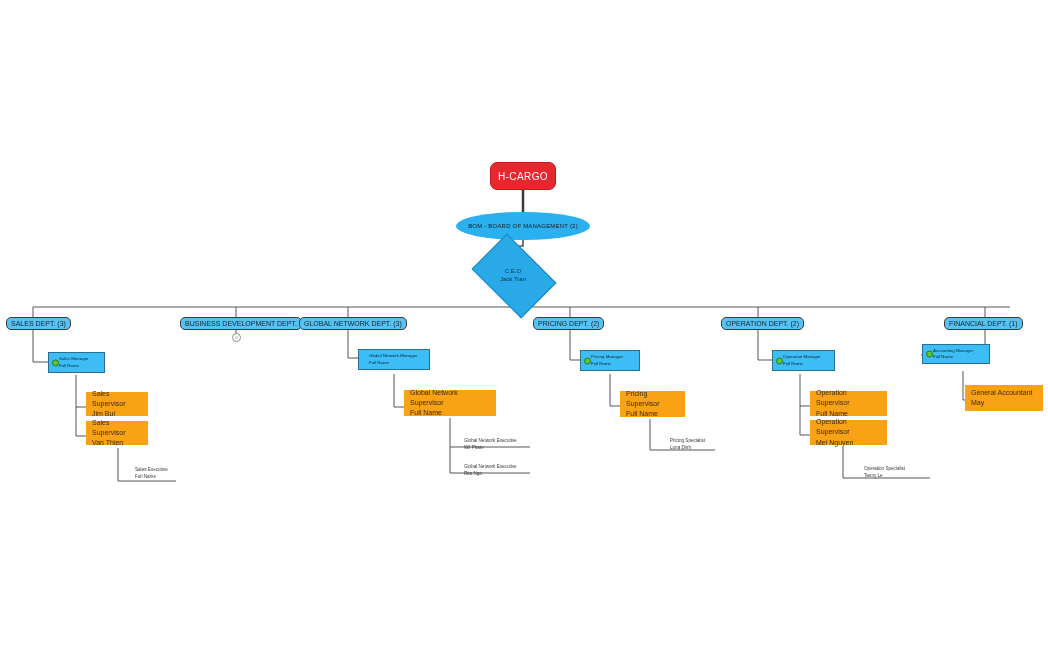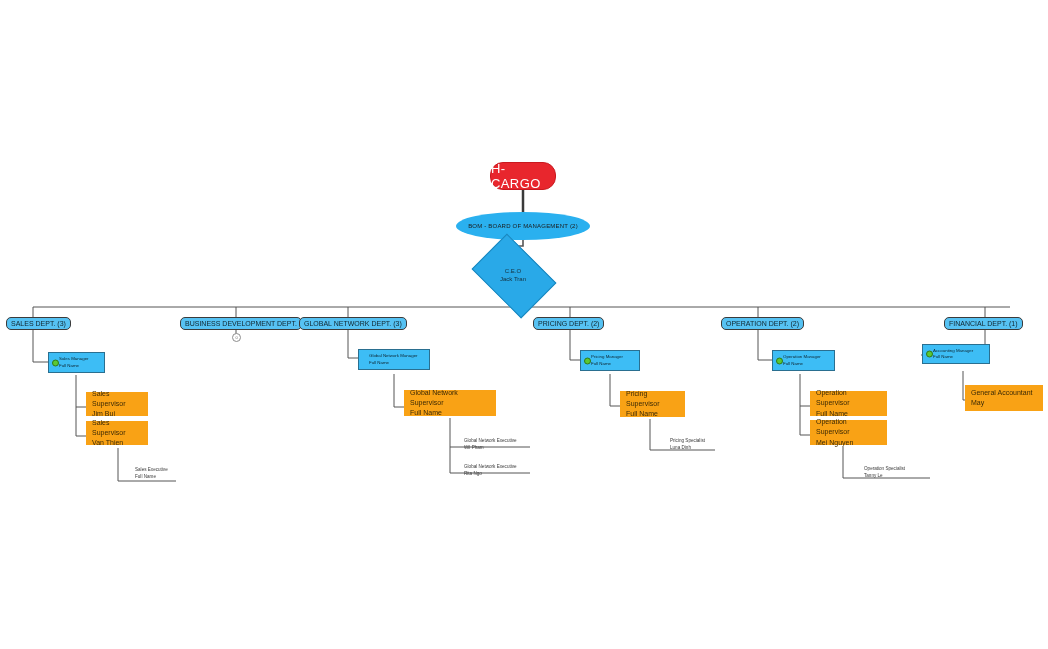--- a/index.html
+++ b/index.html
@@ -10,23 +10,23 @@
     overflow:hidden;
     position:relative;
   }
   #stage{position:absolute;left:0;top:0;width:1048px;height:649px;}
   svg.lines{position:absolute;left:0;top:0;width:1048px;height:649px;pointer-events:none;}
 
   .node{position:absolute;box-sizing:border-box;}
 
   
   .root{
-    background:#e8262d;border:1px solid #c9191f;border-radius:13px;
+    background:#e8262d;border:1px solid #c9191f;border-radius:7px;
     color:#ffffff;display:flex;align-items:center;justify-content:center;
-    font-size:13px;letter-spacing:.4px;
+    font-size:10px;letter-spacing:.4px;
   }
 
   
   .ellipse{
     background:#2ab0ef;border-radius:50%;
     color:#1b1b1b;display:flex;align-items:center;justify-content:center;
     font-size:6px;letter-spacing:.2px;text-align:center;
   }
 
   

